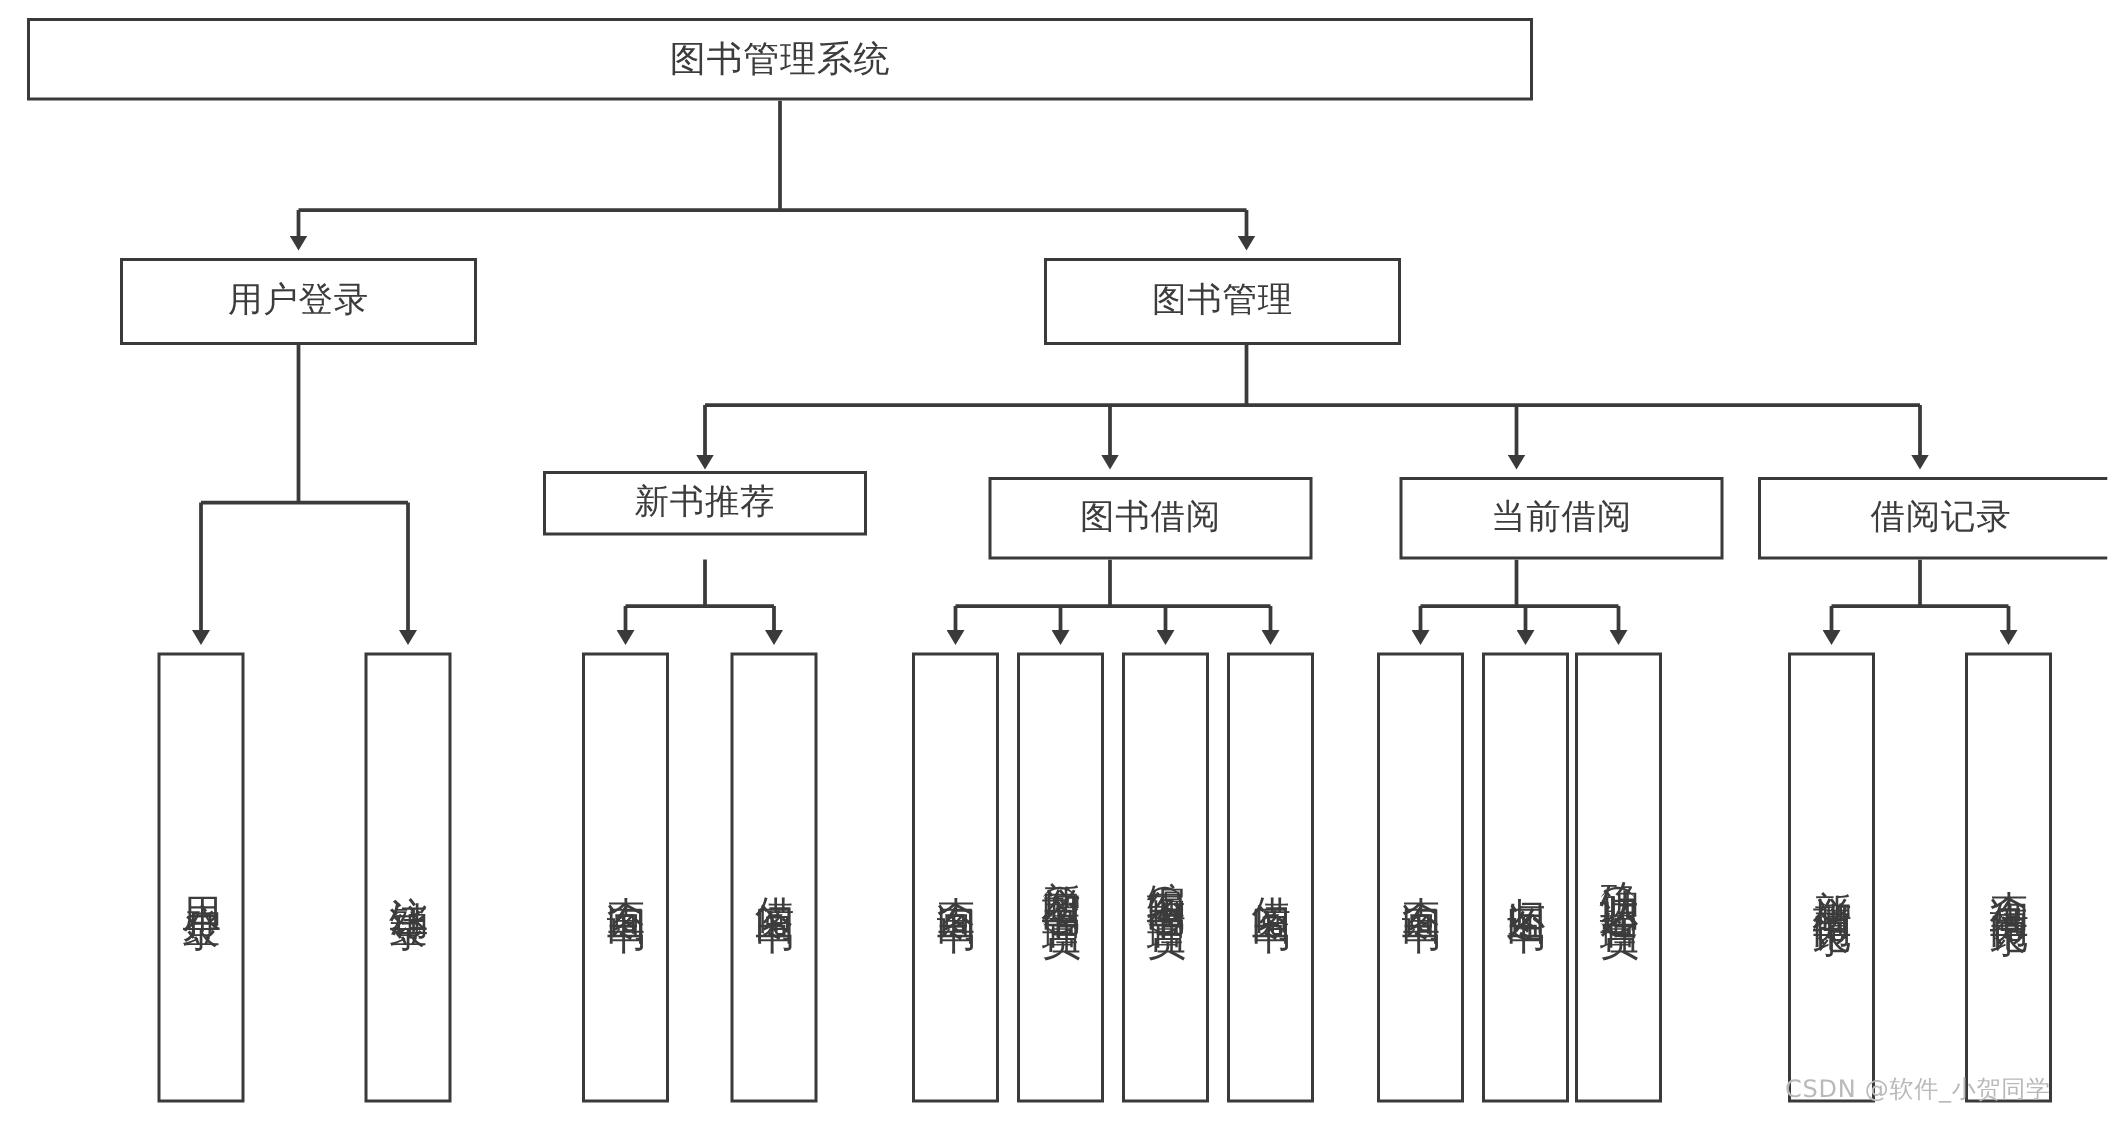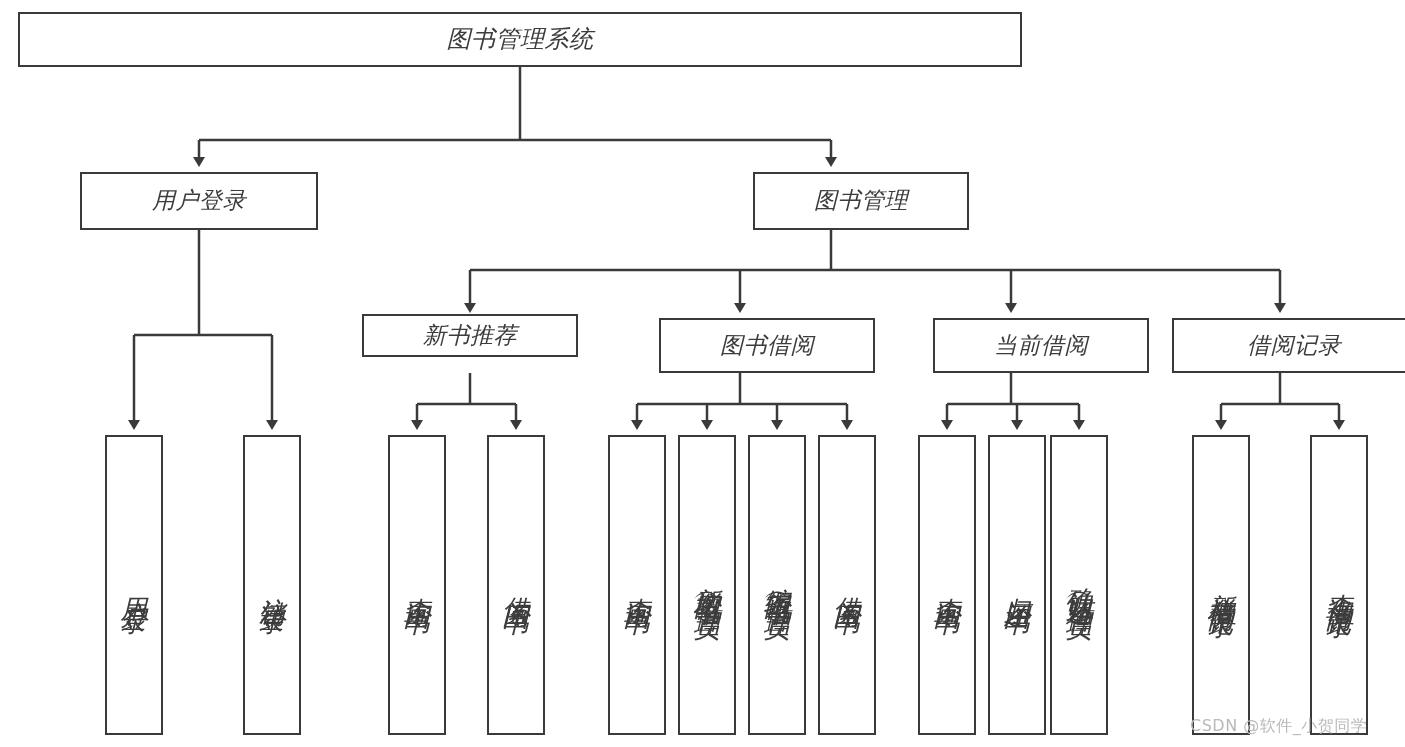--- a/index.html
+++ b/index.html
@@ -29,21 +29,20 @@
   }
   .node {
     position: absolute;
     box-sizing: border-box;
     background: #ffffff;
     border: 2.5px solid #3a3a3a;
     display: flex;
     align-items: center;
     justify-content: center;
     z-index: 3;
-    font-style: italic;
   }
   .node .label {
     display: block;
     text-align: center;
     color: #3c3c3c;
     letter-spacing: 0.5px;
     line-height: 1.18;
     white-space: nowrap;
   }
   
@@ -130,21 +129,21 @@
     </g>
   </svg>
 
   <div class="node h root" style="left:18px; top:12px; width:1004px; height:55px;">
     <span class="label">图书管理系统</span>
   </div>
 
   <div class="node h" style="left:80px; top:172px; width:238px; height:58px;">
     <span class="label">用户登录</span>
   </div>
-  <div class="node h" style="left:753px; top:172px; width:216px; height:58px;">
+  <div class="node h" style="left:696px; top:172px; width:238px; height:58px;">
     <span class="label">图书管理</span>
   </div>
 
   <div class="node h" style="left:362px; top:314px; width:216px; height:43px;align-items:center;">
     <span class="label">新书推荐</span>
   </div>
   <div class="node h" style="left:659px; top:318px; width:216px; height:55px;">
     <span class="label">图书借阅</span>
   </div>
   <div class="node h" style="left:903px; top:318px; width:216px; height:55px;margin-left:30px;">

